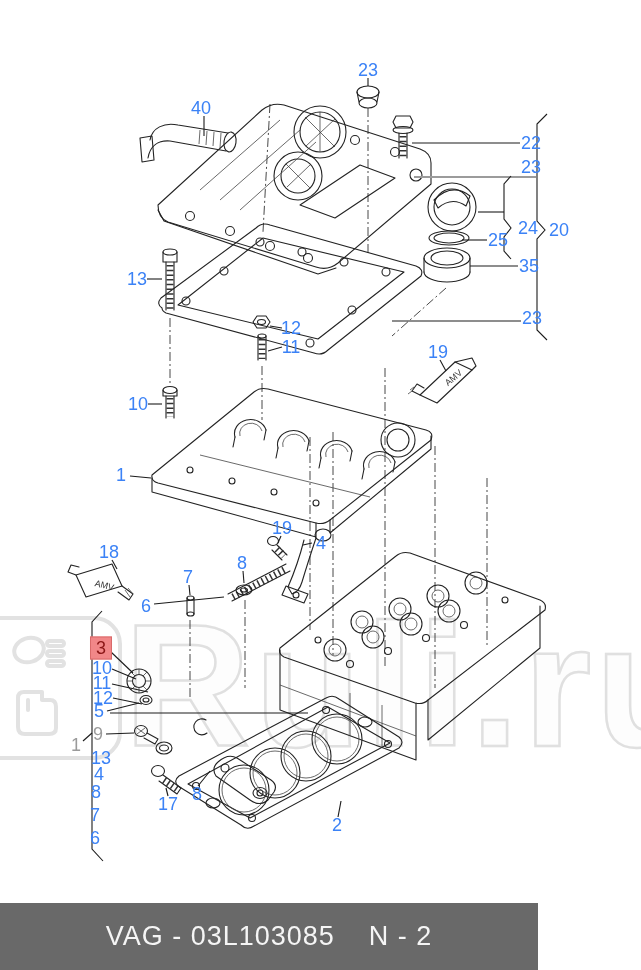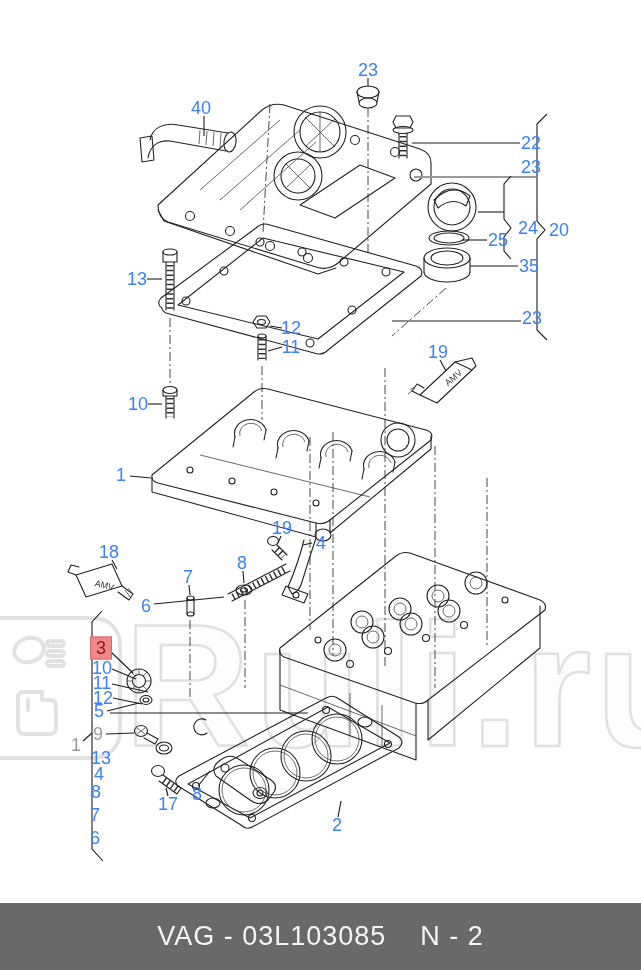--- a/index.html
+++ b/index.html
@@ -19,21 +19,21 @@
   .ld{stroke:#1c1c1c;stroke-width:1.1;fill:none;}
   .ldg{stroke:#9b9b9b;stroke-width:2;fill:none;}
   .thr{stroke:#333;stroke-width:7;fill:none;stroke-dasharray:1.5 3.2;}
   .wmln{stroke:#e2e2e2;stroke-width:4;fill:none;stroke-linejoin:round;stroke-linecap:round;}
   
   .co{position:absolute;transform:translate(-50%,-50%);font-size:18px;color:#3b82f6;
       line-height:1;white-space:nowrap;}
   .co.muted{color:#9a9a9a;}
   .co.hl{background:#f18788;color:#8b1717;border:1px solid #d96a6a;padding:1px 5px 2px;}
   
-  .footer{position:absolute;left:0;top:903px;width:641px;height:67px;background:#696969;
+  .footer{position:absolute;left:0;top:903px;width:538px;height:67px;background:#696969;
           display:flex;align-items:center;justify-content:center;gap:34px;}
   .footer span{color:#f5f5f5;font-size:27px;letter-spacing:1px;}
 </style>
 </head>
 <body>
 
 <div class="page">
   <div class="canvas">
 
     <div class="wm">

